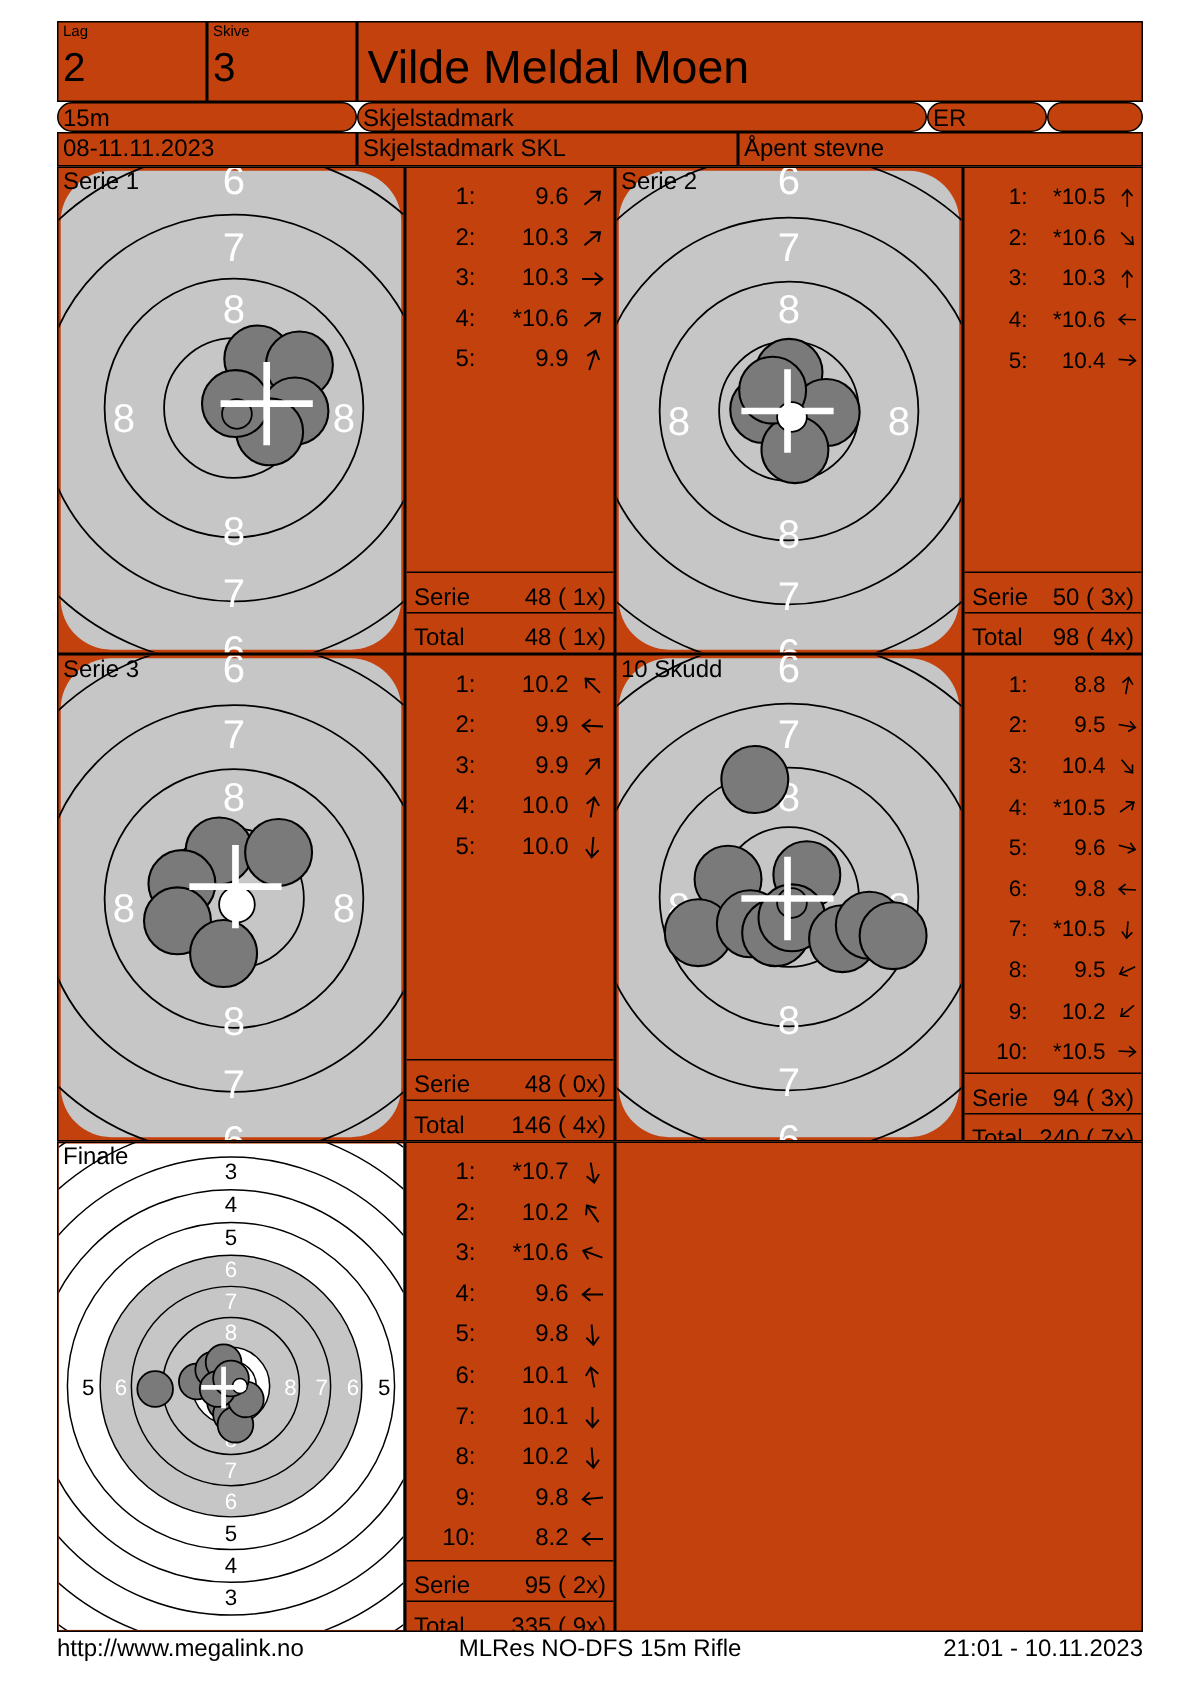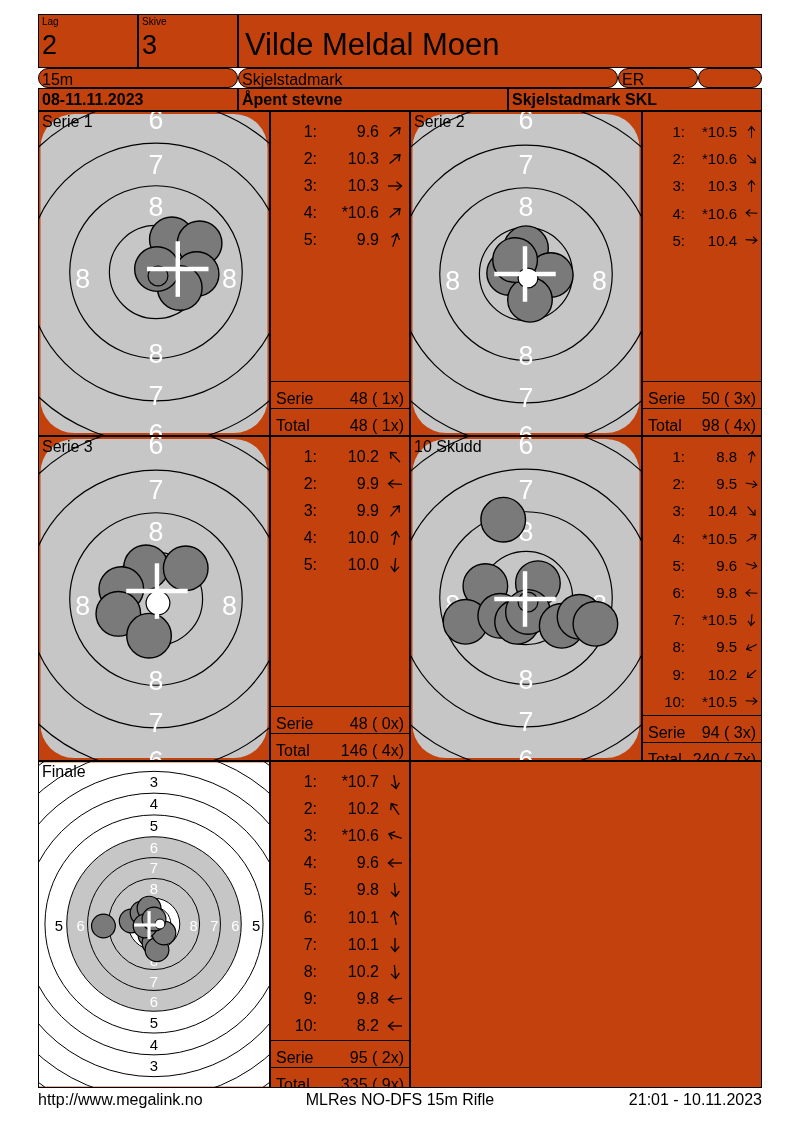--- a/index.html
+++ b/index.html
@@ -4,21 +4,21 @@
 <style>
   html,body{margin:0;padding:0;background:#fff;}
   .page{position:relative;width:800px;height:1130px;background:#ffffff;
         font-family:"Liberation Sans", sans-serif;color:#000;overflow:hidden;}
   .sheet{position:absolute;left:38px;top:14px;width:724px;}
   .cell{box-sizing:border-box;border:1px solid #000;background:#c2410c;overflow:hidden;position:relative;}
   
   .hrow{display:flex;width:724px;}
   .hrow1 .cell{height:54px;}
   .hrow2 .cell{height:20px;border-radius:10px;}
-  .hrow3 .cell{height:23px;font-weight:bold;}
+  .hrow3 .cell{height:23px;}
   .id-cell{width:100px;display:flex;flex-direction:column;padding:1px 0 0 3px;}
   .mini{font-size:10px;line-height:11px;}
   .bigval{font-size:27px;line-height:30px;margin-top:3px;}
   .name-cell{width:524px;display:flex;align-items:flex-end;padding:0 0 4px 6px;font-size:31px;}
   .h2a{width:200px}.h2b{width:380px}.h2c{width:80px}.h2d{width:64px}
   .h3a{width:200px}.h3b{width:270px}.h3c{width:254px}
   .hsm{font-size:16px;line-height:21px;padding-left:3px;display:block;}
   
   .main{display:grid;grid-template-columns:232px 140px 232px 120px;
         grid-template-rows:325px 325px 327px;width:800px;}
@@ -70,25 +70,25 @@
       <div class="cell h2c">
           <span class="hsm">ER</span>
         </div>
       <div class="cell h2d"></div>
     </div>
 
     <div class="hrow hrow3">
       <div class="cell h3a">
           <span class="hsm">08-11.11.2023</span>
         </div>
+      <div class="cell h3c">
+          <span class="hsm">Skjelstadmark SKL</span>
+        </div>
       <div class="cell h3b">
           <span class="hsm">Åpent stevne</span>
-        </div>
-      <div class="cell h3c">
-          <span class="hsm">Skjelstadmark SKL</span>
         </div>
     </div>
 
     <div class="main">
       <div class="cell target-cell">
           <div class="panel-title">Serie 1</div>
           <svg viewBox="0 0 232 325">
             <rect x="1.5" y="1.5" width="229" height="322" rx="34" fill="#c6c6c6"></rect>
             <circle cx="118" cy="161" r="47" fill="none" stroke="#000" stroke-width="1.2"></circle>
             <circle cx="118" cy="161" r="87" fill="none" stroke="#000" stroke-width="1.2"></circle>

